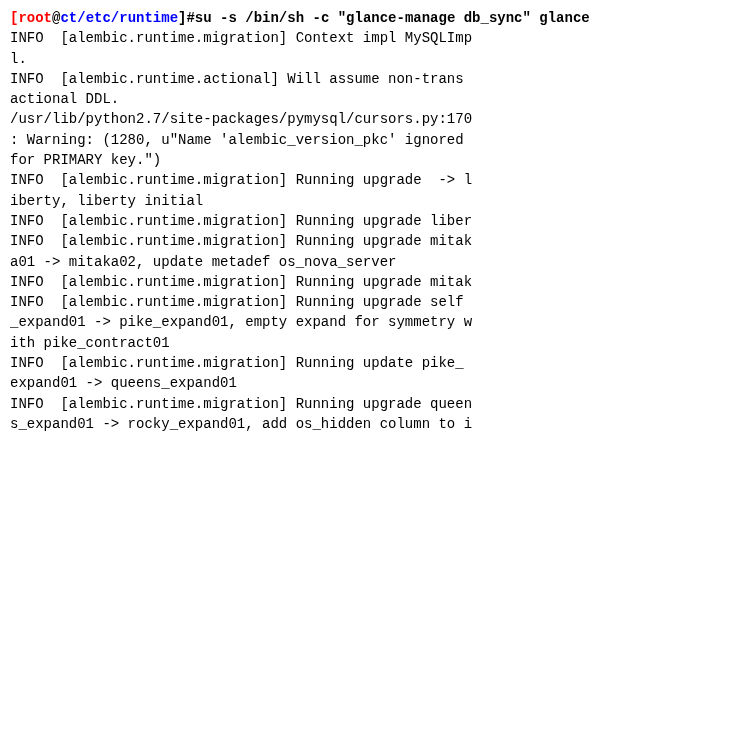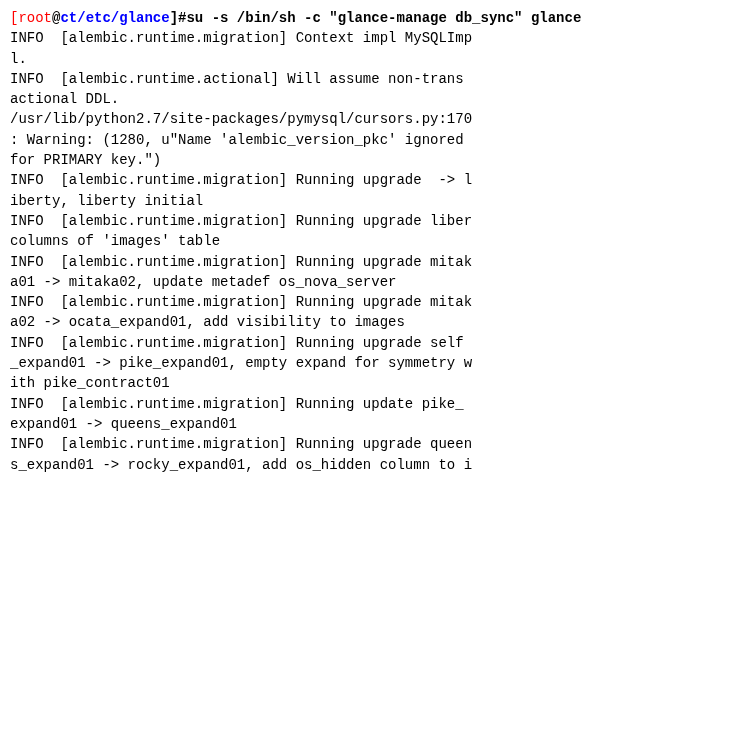--- a/index.html
+++ b/index.html
@@ -28,21 +28,21 @@
 
     .line {
       white-space: pre-wrap;
       word-break: break-all;
       color: #000000;
       font-size: 14px;
     }
 
     .prompt-root {
       color: #ff0000;
-      font-weight: normal;
+      font-weight: bold;
       text-align: right;
     }
 
     .prompt-at {
       color: #000000;
       font-weight: bold;
     }
 
     .prompt-path {
       color: #0000ff;
@@ -57,37 +57,35 @@
     .prompt-cmd {
       color: #000000;
       font-weight: bold;
     }
   </style>
 </head>
 <body>
 
 <div class="terminal">
 
-  <div class="line"><span class="prompt-root">[root</span><span class="prompt-at">@</span><span class="prompt-path">ct/etc/glance</span><span class="prompt-hash">]#</span><span class="prompt-cmd">su -s /bin/sh -c "glance-manage db_sync" glance</span></div>
+  <div class="line"><span class="prompt-root">[root</span><span class="prompt-at">@</span><span class="prompt-path">ct/etc/runtime</span><span class="prompt-hash">]#</span><span class="prompt-cmd">su -s /bin/sh -c "glance-manage db_sync" glance</span></div>
 
   <div class="line">INFO  [alembic.runtime.migration] Context impl MySQLImp</div>
   <div class="line">l.</div>
   <div class="line">INFO  [alembic.runtime.actional] Will assume non-trans</div>
   <div class="line">actional DDL.</div>
   <div class="line">/usr/lib/python2.7/site-packages/pymysql/cursors.py:170</div>
   <div class="line">: Warning: (1280, u"Name 'alembic_version_pkc' ignored</div>
   <div class="line">for PRIMARY key.")</div>
   <div class="line">INFO  [alembic.runtime.migration] Running upgrade  -&gt; l</div>
   <div class="line">iberty, liberty initial</div>
   <div class="line">INFO  [alembic.runtime.migration] Running upgrade liber</div>
-  <div class="line">columns of 'images' table</div>
   <div class="line">INFO  [alembic.runtime.migration] Running upgrade mitak</div>
   <div class="line">a01 -&gt; mitaka02, update metadef os_nova_server</div>
   <div class="line">INFO  [alembic.runtime.migration] Running upgrade mitak</div>
-  <div class="line">a02 -&gt; ocata_expand01, add visibility to images</div>
   <div class="line">INFO  [alembic.runtime.migration] Running upgrade self</div>
   <div class="line">_expand01 -&gt; pike_expand01, empty expand for symmetry w</div>
   <div class="line">ith pike_contract01</div>
   <div class="line">INFO  [alembic.runtime.migration] Running update pike_</div>
   <div class="line">expand01 -&gt; queens_expand01</div>
   <div class="line">INFO  [alembic.runtime.migration] Running upgrade queen</div>
   <div class="line">s_expand01 -&gt; rocky_expand01, add os_hidden column to i</div>
 </div>
 
 </body></html>

